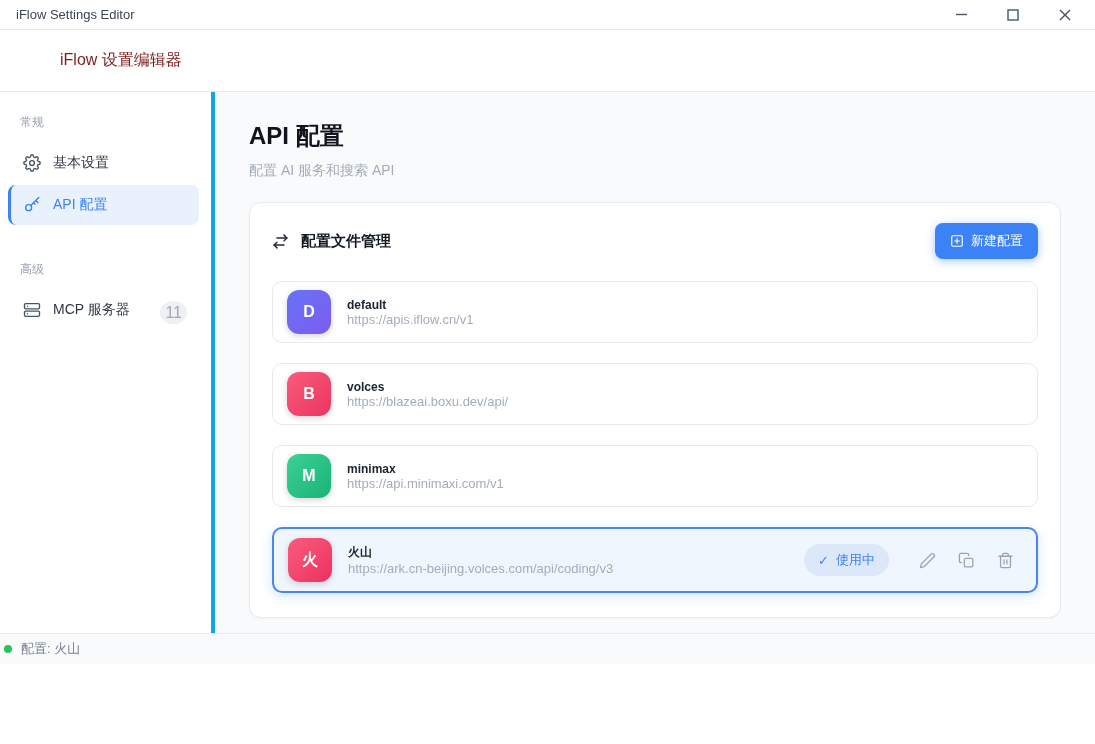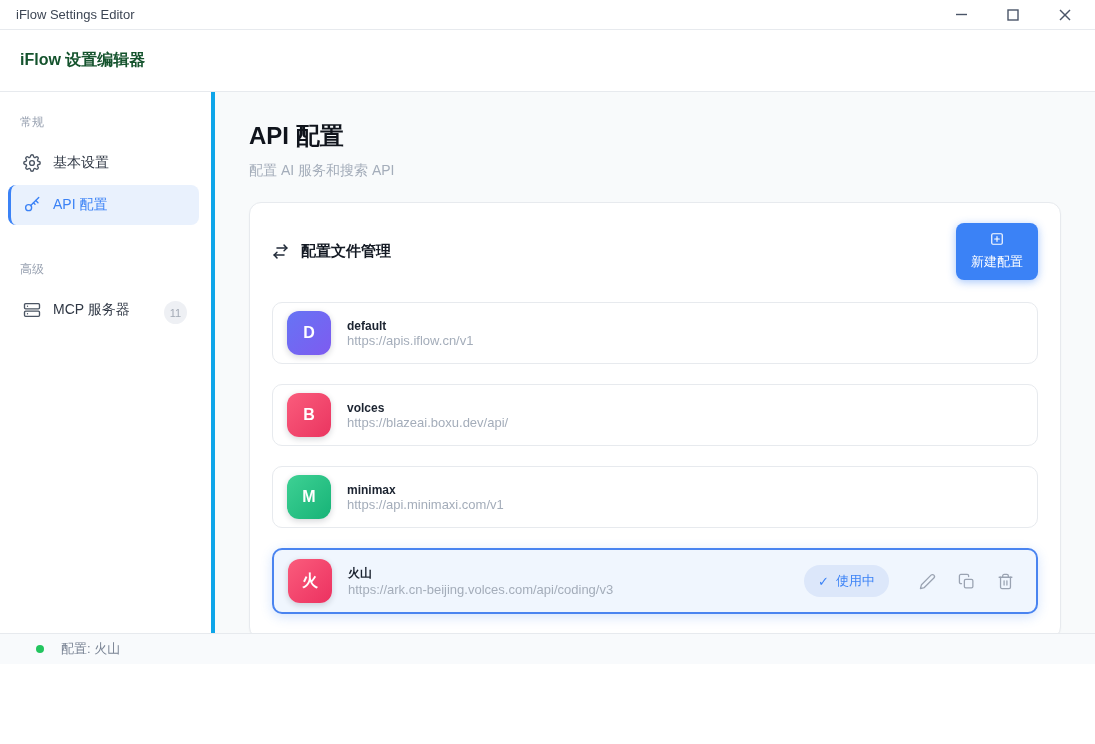--- a/index.html
+++ b/index.html
@@ -29,21 +29,21 @@
   .win-btn.close { margin-right: 4px; }
 
   
   .app-header {
     height: 62px; flex: 0 0 62px;
     display: flex; align-items: center;
     padding-left: 20px;
     border-bottom: 1px solid #e7eaee;
     background: #fff;
   }
-  .app-header h1 { font-size: 16px; font-weight: bold; color: #14532d; }
+  .app-header h1 { font-size: 16px; font-weight: normal; color: #7f1d1d; margin-left: 40px; }
 
   
   .body { flex: 1; display: flex; min-height: 0; }
 
   
   .sidebar {
     width: 215px; flex: 0 0 215px;
     background: #fff;
     border-right: 4px solid #0ea5e9;
     padding-top: 10px;
@@ -66,21 +66,21 @@
     background: #e9f1fd;
     border-left-color: #3b82f6;
     color: #3b82f6;
   }
   .nav-item.active .nav-icon { color: #3b82f6; }
   .nav-item .nav-label { flex: 1; }
   .nav-badge {
     min-width: 23px; height: 23px; padding: 0 5px;
     background: #eef0f4; color: #a2a9b4;
     border-radius: 50%;
-    font-size: 11px; display: flex; align-items: center; justify-content: center;
+    font-size: 16px; display: flex; align-items: center; justify-content: center;
   }
   .sidebar .gap { height: 22px; }
 
   
   .main { flex: 1; background: #f8fafb; padding: 20px 34px; overflow: hidden; }
   .page-title { font-size: 24px; font-weight: bold; color: #10141c; margin-top: 8px; }
   .page-subtitle { font-size: 14px; color: #a4adba; margin-top: 10px; }
 
   .card {
     margin-top: 22px;
@@ -94,21 +94,20 @@
   .card-title { display: flex; align-items: center; gap: 12px; font-size: 15px; font-weight: bold; color: #141a24; }
   .card-title .swap-ic { color: #1f2937; display: flex; }
   .btn-primary {
     display: flex; align-items: center; gap: 7px;
     background: #3b82f6; color: #fff;
     border: none; border-radius: 8px;
     padding: 9px 15px;
     font-size: 13px; font-family: inherit;
     cursor: pointer;
     box-shadow: 0 2px 8px rgba(59,130,246,0.45);
-    flex-direction: column;
   }
 
   .profile-list { margin-top: 22px; display: flex; flex-direction: column; gap: 20px; }
   .profile-row {
     display: flex; align-items: center; gap: 16px;
     background: #fff;
     border: 1px solid #e7eaee;
     border-radius: 10px;
     padding: 8px 14px;
     min-height: 62px;
@@ -144,21 +143,21 @@
   }
   .row-actions { display: flex; align-items: center; gap: 22px; margin: 0 8px 0 14px; }
   .icon-btn { background: none; border: none; padding: 0; color: #9aa3b2; display: flex; cursor: pointer; }
 
   
   .statusbar {
     height: 31px; flex: 0 0 31px;
     background: #f8fafc;
     border-top: 1px solid #e7eaee;
     display: flex; align-items: center;
-    padding-left: 36px; gap: 17px;
+    padding-left: 4px; gap: 9px;
   }
   .status-dot { width: 8px; height: 8px; border-radius: 50%; background: #22c55e; }
   .status-text { font-size: 13px; color: #7a8494; }
 </style>
 </head>
 <body>
 
 <div class="window">
 
   <div class="titlebar">

